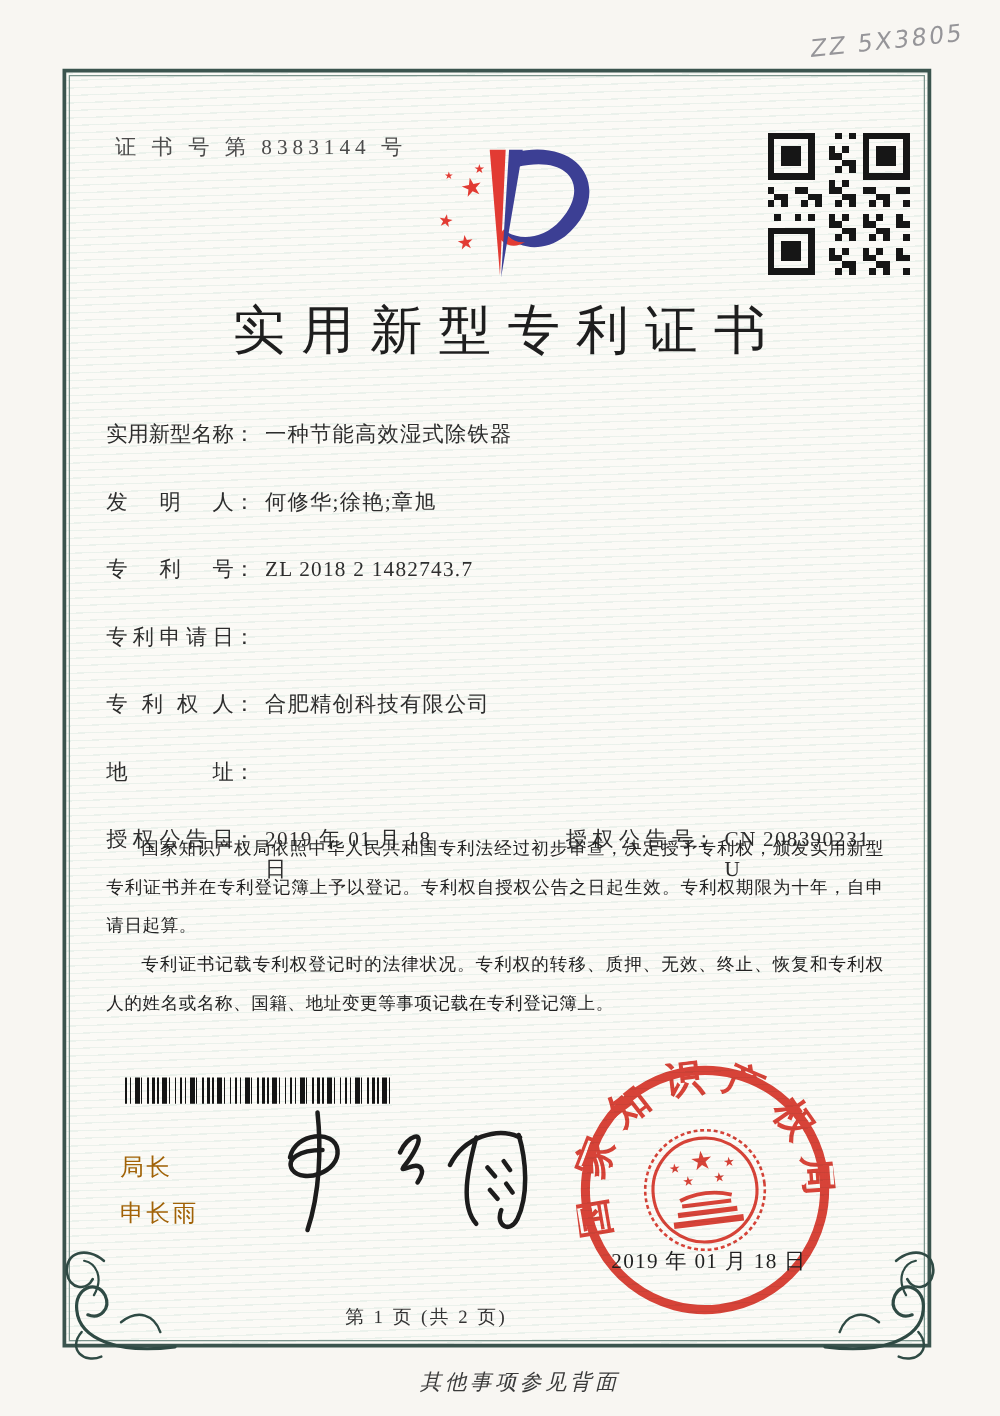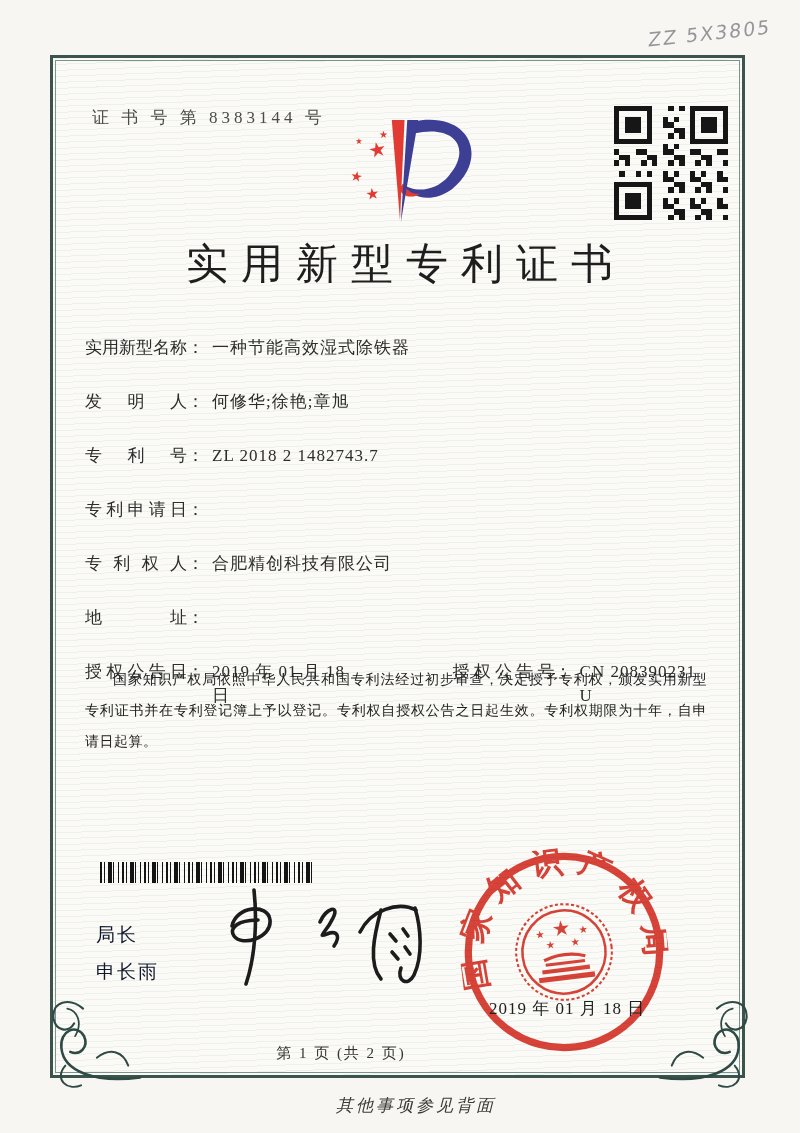--- a/index.html
+++ b/index.html
@@ -55,21 +55,21 @@
   .paras p{margin:0;text-indent:2em;}
   
   .barcode{
     position:absolute;left:100px;top:862px;width:212px;height:21px;
     background:repeating-linear-gradient(90deg,
       #141414 0 2px,transparent 2px 4px,#141414 4px 5px,transparent 5px 8px,
       #141414 8px 12px,transparent 12px 13px,#141414 13px 14px,transparent 14px 18px,
       #141414 18px 19px,transparent 19px 22px);
   }
   .director{position:absolute;left:96px;top:916px;font-family:"Liberation Sans","DejaVu Sans",sans-serif;
-            font-size:19px;color:#0f172a;line-height:37px;letter-spacing:2px;}
+            font-size:19px;color:#a16207;line-height:37px;letter-spacing:2px;}
   .signature{position:absolute;left:208px;top:880px;width:240px;height:115px;}
   
   .seal{position:absolute;left:460px;top:848px;width:208px;height:208px;
         transform:rotate(-7deg);opacity:.95;mix-blend-mode:multiply;}
   .seal-date{position:absolute;left:489px;top:997px;font-size:17px;letter-spacing:1px;color:#1f1f1f;z-index:5;}
   
   .page-info{position:absolute;left:50px;top:1044px;width:582px;text-align:center;font-size:15px;color:#333;letter-spacing:2px;}
   .back-note{position:absolute;left:16px;top:1094px;width:800px;text-align:center;font-size:17px;color:#3a3a3a;letter-spacing:3px;font-style:italic;}
   .flourish{position:absolute;width:118px;height:104px;z-index:3;}
   .flourish.left{left:26px;top:992px;}
@@ -243,20 +243,21 @@
     <span class="grant-right">
       <span class="flabel">授权公告号</span>
         <span class="fcolon">：</span>
       <span class="fvalue">CN 208390231 U</span>
     </span>
   </div>
 </div>
 
 <div class="paras">
   <p>国家知识产权局依照中华人民共和国专利法经过初步审查，决定授予专利权，颁发实用新型专利证书并在专利登记簿上予以登记。专利权自授权公告之日起生效。专利权期限为十年，自申请日起算。</p>
+  <p>专利证书记载专利权登记时的法律状况。专利权的转移、质押、无效、终止、恢复和专利权人的姓名或名称、国籍、地址变更等事项记载在专利登记簿上。</p>
 </div>
 
 <div class="barcode"></div>
 
 <div class="director">
   <div>局长</div>
   <div>申长雨</div>
 </div>
 
 <div class="signature">

